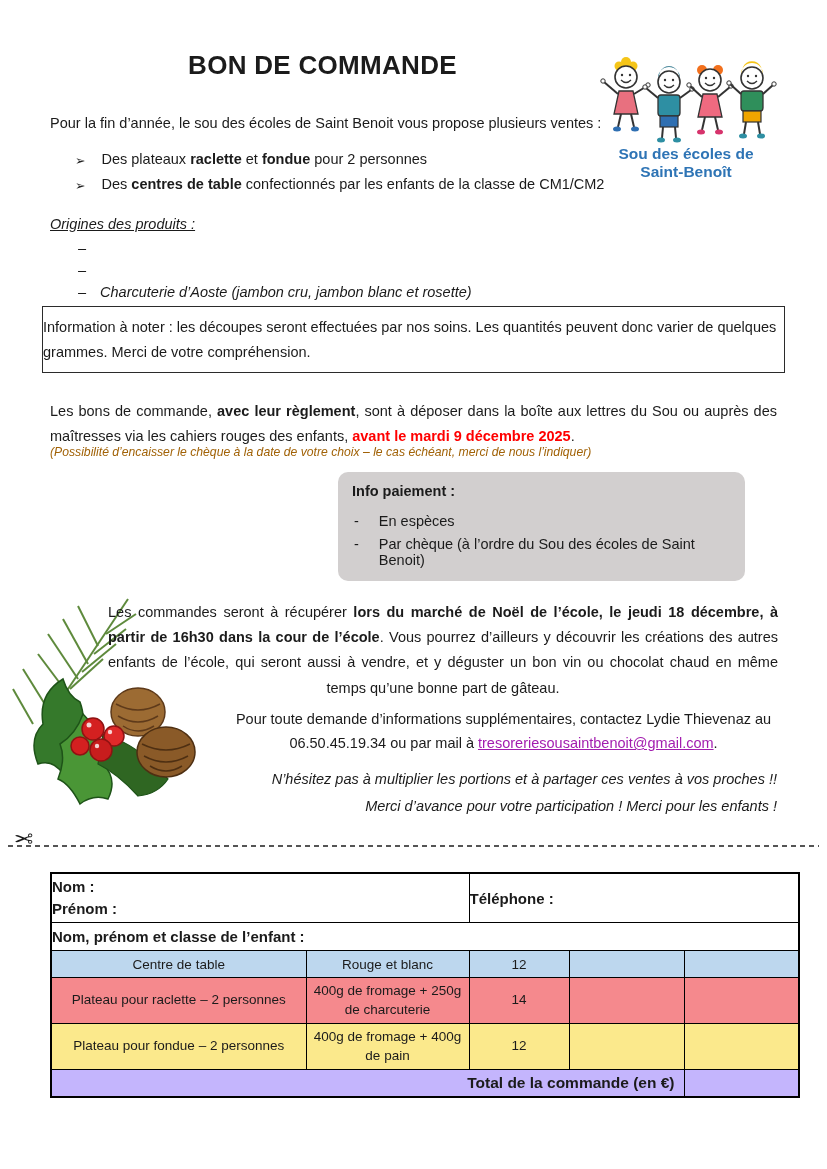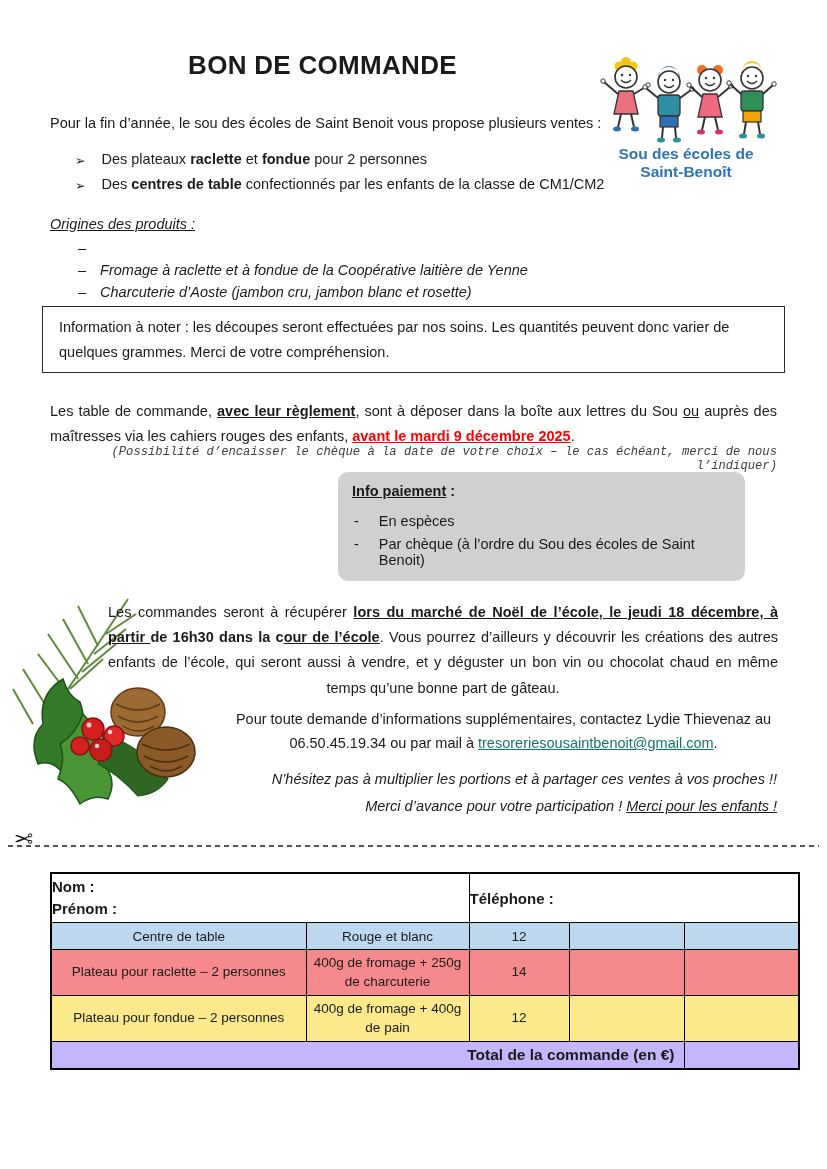--- a/index.html
+++ b/index.html
@@ -17,43 +17,43 @@
   .bullet-list { position:absolute; top:151px; left:75px; width:680px; }
   .bullet-item { display:flex; gap:16px; margin-bottom:8px; font-size:14.5px; }
   .bullet-marker { font-size:12.5px; padding-top:2px; color:#222; }
 
   .origines { position:absolute; top:216px; left:50px; width:700px; font-style:italic; font-size:14.5px; }
   .origines-title { text-decoration:underline; margin-bottom:8px; }
   .origines-item { display:flex; gap:14px; margin:0 0 6px 28px; }
 
   .infobox {
     position:absolute; top:306px; left:42px; width:743px; box-sizing:border-box;
-    border:1px solid #2b2b2b; padding:8px 16px; font-size:14.5px; line-height:1.7;
+    border:1px solid #2b2b2b; padding:8px 0; font-size:14.5px; line-height:1.7;
   }
 
   .depot { position:absolute; top:384px; left:50px; width:727px; font-size:14.5px; line-height:1.75; text-align:justify; }
   .b { font-weight:bold; }
-  .u { text-decoration:underline; }
+  .u { }
   .red { color:#FF0000; }
-  .cheque-note { position:absolute; top:445px; left:50px; width:727px; text-align:right; font-style:italic; font-size:12.2px; color:#404040;font-family:Liberation Mono, monospace; }
+  .cheque-note { position:absolute; top:445px; left:50px; width:727px; text-align:left; font-style:italic; font-size:12.2px; color:#a16207; }
 
   .graybox {
     position:absolute; top:472px; left:338px; width:407px; box-sizing:border-box;
     background:#D2CFCF; border-radius:10px; padding:11px 14px 13px; font-size:14.5px;
   }
   .graybox-title { margin-bottom:14px; }
   .graybox-item { display:flex; gap:20px; margin:7px 0 0 2px; }
 
   .holly { position:absolute; top:584px; left:8px; width:190px; height:228px; }
   .retrait {
     position:absolute; top:585px; left:108px; width:670px;
     font-size:14.5px; line-height:1.75; text-align:justify; text-align-last:center;
   }
   .contact { position:absolute; top:692px; left:230px; width:547px; text-align:center; font-size:14.5px; line-height:1.7; }
-  .email-link { color:#0f766e; text-decoration:underline; cursor:pointer; }
+  .email-link { color:#a21caf; text-decoration:underline; cursor:pointer; }
   .closing { position:absolute; top:766px; left:250px; width:527px; text-align:right; font-style:italic; font-size:14.5px; line-height:1.85; }
 
   .cutline { position:absolute; top:845px; left:8px; width:811px; height:2px;
     background:repeating-linear-gradient(to right,#555 0 5px,transparent 5px 9px); }
   .scissors { position:absolute; top:828px; left:14px; font-size:23px; line-height:1;
     transform:scaleX(-1); color:#1b1b1b; }
 
   .form-table { position:absolute; top:872px; left:50px; width:748px;
     border-collapse:collapse; table-layout:fixed; border:2px solid #000; }
   .form-table td, .form-table th { border:1px solid #000; padding:0; }
@@ -168,31 +168,30 @@
     </div>
   </div>
 
   <div class="origines">
     <div class="origines-title">Origines des produits :</div>
     <div class="origines-item">
       <span>–</span>
     </div>
     <div class="origines-item">
       <span>–</span>
-      <span>Fromage à raclette et à fondue de la Coopérative laitière de Yenne</span>
     </div>
     <div class="origines-item">
       <span>–</span>
       <span>Charcuterie d’Aoste (jambon cru, jambon blanc et rosette)</span>
     </div>
   </div>
 
   <div class="infobox">Information à noter : les découpes seront effectuées par nos soins. Les quantités peuvent donc varier de quelques grammes. Merci de votre compréhension.</div>
 
-  <p class="depot"><span>Les table de commande, </span><span class="b u">avec leur règlement</span><span>, sont à déposer dans la boîte aux lettres du Sou </span><span class="u">ou</span><span> auprès des maîtresses via les cahiers rouges des enfants, </span><span class="b u red">avant le mardi 9 décembre 2025</span><span>.</span></p>
+  <p class="depot"><span>Les bons de commande, </span><span class="b u">avec leur règlement</span><span>, sont à déposer dans la boîte aux lettres du Sou </span><span class="u">ou</span><span> auprès des maîtresses via les cahiers rouges des enfants, </span><span class="b u red">avant le mardi 9 décembre 2025</span><span>.</span></p>
 
   <div class="cheque-note">(Possibilité d’encaisser le chèque à la date de votre choix – le cas échéant, merci de nous l’indiquer)</div>
 
   <div class="graybox">
     <div class="graybox-title"><span class="b u">Info paiement</span><span class="b"> :</span></div>
     <div class="graybox-item">
       <span>-</span>
       <span>En espèces</span>
     </div>
     <div class="graybox-item">
@@ -258,20 +257,23 @@
         <col style="width:115px">
       </colgroup>
     <tbody>
         <tr>
       <td class="cell-nom" colspan="2">
         <div>Nom :</div>
         <div>Prénom :</div>
       </td>
       <td class="cell-tel" colspan="3">Téléphone :</td>
     </tr>
+    <tr>
+      <td class="cell-enfant" colspan="5">Nom, prénom et classe de l’enfant :</td>
+    </tr>
     <tr class="r-data row-blue">
       <td>Centre de table</td>
       <td>Rouge et blanc</td>
       <td>12</td>
       <td></td>
       <td></td>
     </tr>
     <tr class="r-data tall row-pink">
       <td>Plateau pour raclette – 2 personnes</td>
       <td>400g de fromage + 250g de charcuterie</td>

